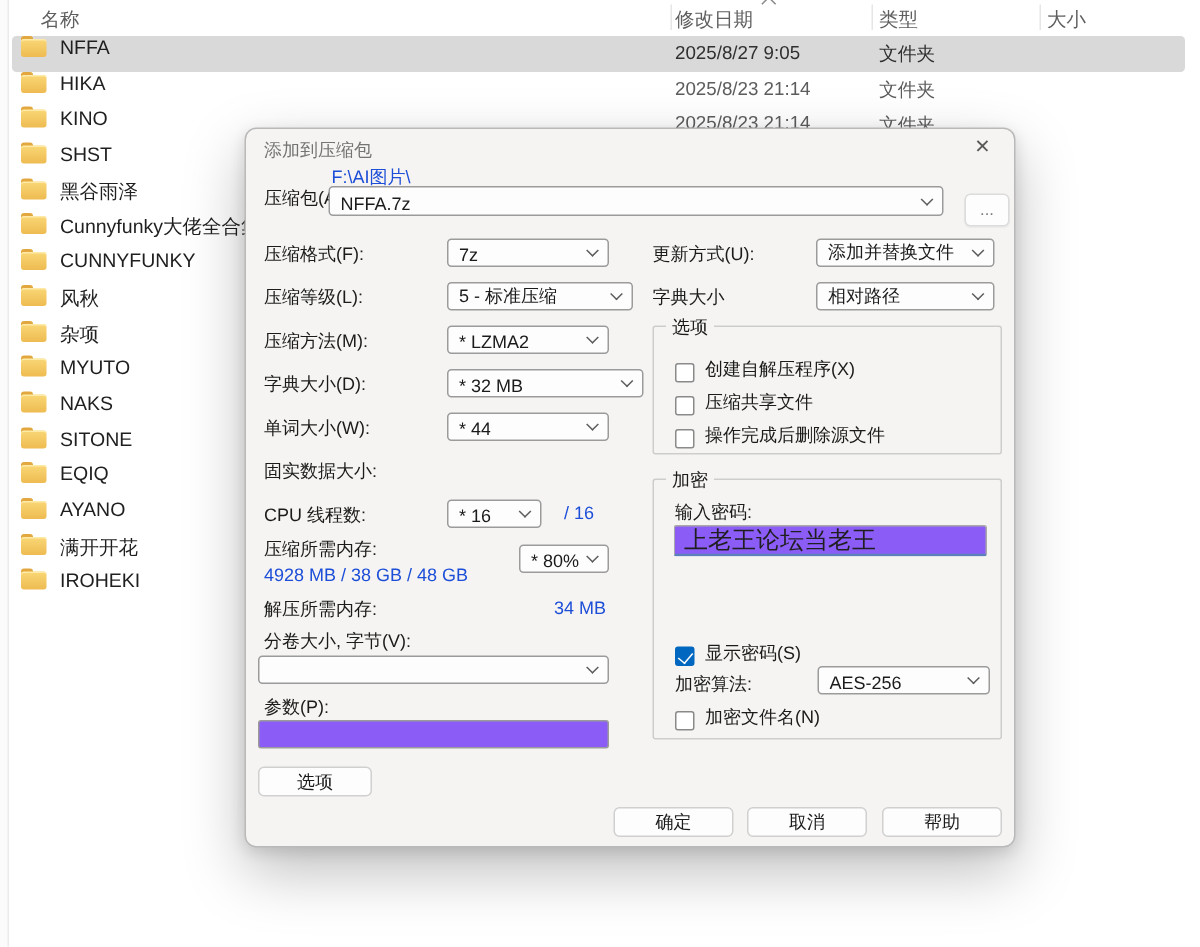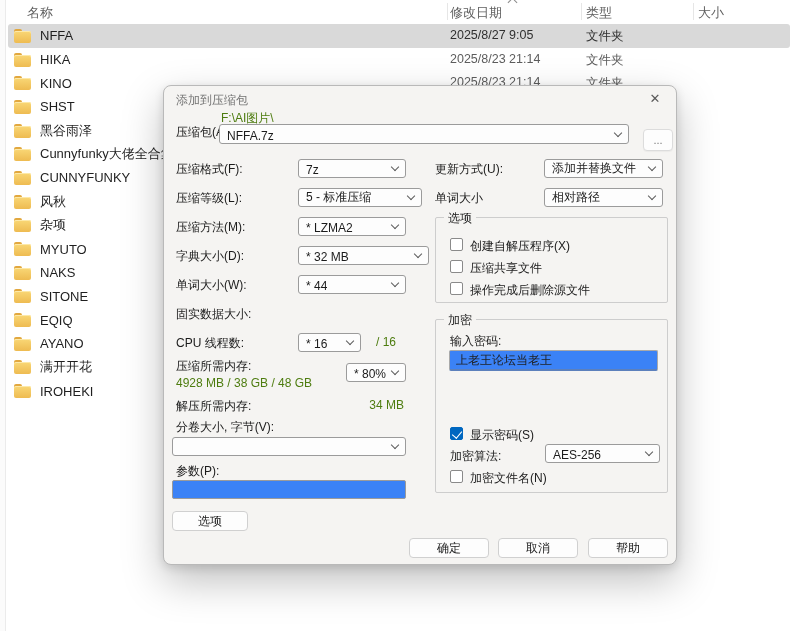--- a/index.html
+++ b/index.html
@@ -21,21 +21,21 @@
   .hdr-type { left:578px; }
   .hdr-size { left:690px; }
   .hdr-sep { position:absolute; top:3px; width:1px; height:17px; background:#e6e6e6; }
   .sort-caret { position:absolute; left:500px; top:-4px; width:8px; height:8px; }
   .sort-caret::after { content:""; position:absolute; left:1px; top:3px; width:6px; height:6px;
     border-left:1.2px solid #8a8a8a; border-top:1.2px solid #8a8a8a; transform:rotate(45deg); }
 
   .exp-rows { position:absolute; left:8px; top:24px; right:10px; }
   .exp-row { position:relative; height:23.7px; border-radius:3px; }
   .exp-row.selected { background:#d9d9d9; }
-  .fname-wrap { position:absolute; left:6px; top:0; height:100%; display:flex; align-items:center; }
+  .fname-wrap { position:absolute; left:6px; top:0; height:100%; display:flex; }
   .folder-icon { position:relative; width:17px; height:14px; margin-right:9px; flex:0 0 auto; }
   .folder-icon .ftab { position:absolute; top:0; left:0; width:8px; height:5px;
     background:#e2a83f; border-radius:2px 2px 0 0; }
   .folder-icon .fbody { position:absolute; top:2px; left:0; right:0; bottom:0;
     background:linear-gradient(#f9d776,#eebb51); border-radius:2px; box-shadow:inset 0 1px 0 #fde9a8; }
   .fname { font-size:13px; color:#1f1f1f; white-space:nowrap; }
   .fdate { position:absolute; left:442px; top:4px; font-size:12.5px; color:#5d5d5d; white-space:nowrap; }
   .ftype { position:absolute; left:578px; top:4px; font-size:12.5px; color:#5d5d5d; white-space:nowrap; }
   .exp-row.selected .fdate, .exp-row.selected .ftype { color:#303030; }
 
@@ -43,43 +43,43 @@
   .dialog { position:absolute; left:163px; top:85px; width:514px; height:480px;
     background:#f5f4f2; border:1px solid #b9b9b9; border-radius:8px;
     box-shadow:0 16px 40px rgba(0,0,0,.25), 0 3px 10px rgba(0,0,0,.12);
     font-size:12px; }
   .dlg-title { position:absolute; left:12px; top:6px; font-size:12px; color:#747474; }
   .dlg-close { position:absolute; right:10px; top:3px; width:22px; height:18px;
     display:flex; align-items:center; justify-content:center;
     color:#5a5a5a; font-size:13px; cursor:default; }
 
   .lbl { position:absolute; font-size:12px; color:#1b1b1b; white-space:nowrap; }
-  .val-text { position:absolute; font-size:12px; color:#4d7c0f; white-space:nowrap; }
+  .val-text { position:absolute; font-size:12px; color:#1d4ed8; white-space:nowrap; }
 
   .combo { position:absolute; height:19px; background:#fdfdfd; border:1px solid #9b9b9b;
     border-radius:3px; display:flex; align-items:flex-end; padding:0 18px 0 7px; cursor:default; }
   .combo .cval { font-size:12px; color:#1b1b1b; white-space:nowrap; overflow:hidden; }
   .chev { position:absolute; right:7px; top:50%; width:6px; height:6px; margin-top:-4.5px;
     border-right:1.2px solid #5c5c5c; border-bottom:1.2px solid #5c5c5c; transform:rotate(45deg); }
 
-  .tinput { position:absolute; height:19px; background:#3b82f6; border:1px solid #9b9b9b;
-    border-radius:2px; font-size:12px; padding:0 6px; display:flex; align-items:center; }
+  .tinput { position:absolute; height:19px; background:#8b5cf6; border:1px solid #9b9b9b;
+    border-radius:2px; font-size:16px; padding:0 6px; display:flex; align-items:center; }
   .tinput.focused { border-color:#a9a9a9; border-bottom:2px solid #5c80bc; }
 
   .btn { position:absolute; height:20px; background:#fdfdfd; border:1px solid #d0d0d0;
     border-radius:4px; display:flex; align-items:center; justify-content:center;
     font-size:12px; color:#1b1b1b; cursor:default; }
   .browse-btn { left:479px; top:43px; width:30px; height:22px; color:#7a7a7a; font-size:11px;
     border-color:#dcdcdc; box-shadow:0 1px 1px rgba(0,0,0,.04); }
 
   .group { position:absolute; border:1px solid #cdcdcd; border-radius:2px; }
   .group .legend { position:absolute; top:-8px; left:8px; background:#f5f4f2;
     padding:0 4px; font-size:12px; color:#1b1b1b; }
 
-  .cb-row { position:absolute; display:flex; align-items:flex-start; gap:7px; cursor:default; }
+  .cb-row { position:absolute; display:flex; align-items:flex-end; gap:7px; cursor:default; }
   .cbx { width:13px; height:13px; background:#fff; border:1px solid #8a8a8a; border-radius:2px;
     flex:0 0 auto; position:relative; }
   .cbx.checked { background:#0067c0; border-color:#0067c0; }
   .cbx.checked::after { content:""; position:absolute; left:2.5px; top:1px; width:5px; height:8px;
     border-right:1.6px solid #fff; border-bottom:1.6px solid #fff; transform:rotate(40deg); }
   .cb-label { font-size:12px; color:#1b1b1b; white-space:nowrap; }
 </style>
 </head>
 <body>
 
@@ -350,21 +350,21 @@
     </div>
 
   <div class="btn" style="left:8px; top:425px; width:76px">选项</div>
 
   <span class="lbl" style="left:271px; top:75px">更新方式(U):</span>
   <div class="combo" style="left:380px; top:73px; width:119px">
     <span class="cval">添加并替换文件</span>
       <span class="chev"></span>
     </div>
 
-  <span class="lbl" style="left:271px; top:104px">单词大小</span>
+  <span class="lbl" style="left:271px; top:104px">字典大小</span>
   <div class="combo" style="left:380px; top:102px; width:119px">
     <span class="cval">相对路径</span>
       <span class="chev"></span>
     </div>
 
   <div class="group" style="left:271px; top:131px; width:233px; height:86px">
     <span class="legend">选项</span>
     <div>
         <div class="cb-row" style="left: 14px; top: 20px;">
     <span class="cbx"></span>

